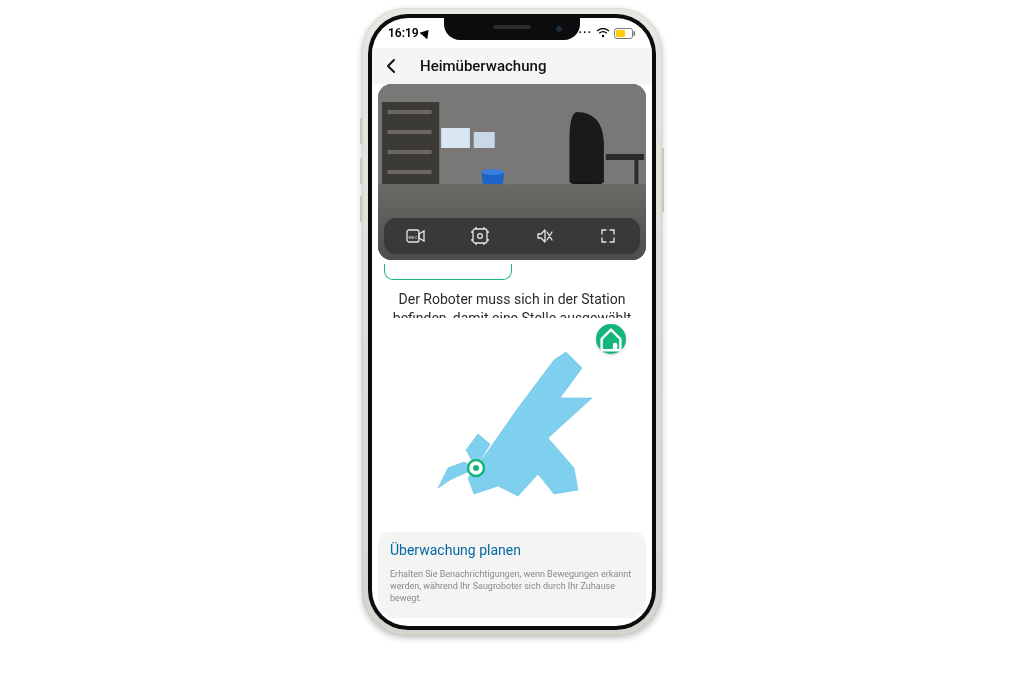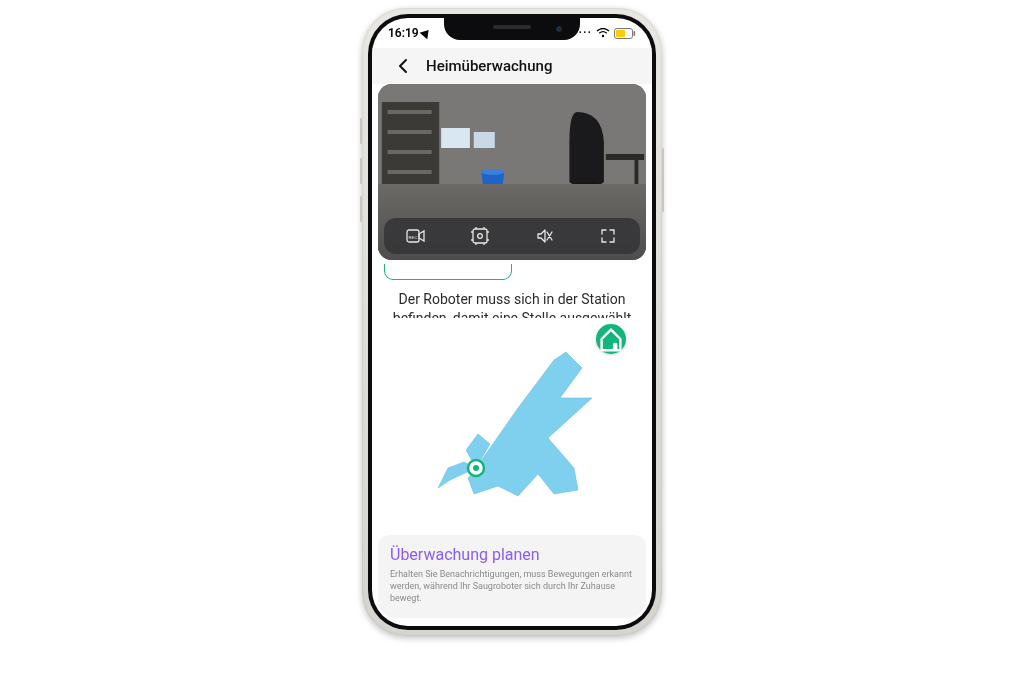--- a/index.html
+++ b/index.html
@@ -119,22 +119,22 @@
   .wifi-icon svg, .battery-icon svg { display: block; }
 
   
   .app-header {
     position: absolute;
     top: 30px; left: 0; right: 0;
     background: #f5f5f5;
     height: 36px;
     display: flex;
     align-items: center;
-    padding: 0 20px;
-    gap: 10px;
+    padding: 0 8px;
+    gap: 16px;
   }
   .back-btn {
     width: 24px; height: 24px;
     display: flex; align-items: center; justify-content: center;
     color: #111;
   }
   .header-title {
     font-size: 15px;
     font-weight: 500;
     color: #111;
@@ -221,24 +221,24 @@
   
   .plan-card {
     position: absolute;
     left: 6px; right: 6px;
     bottom: 8px;
     background: #f4f4f4;
     border-radius: 12px 12px 18px 18px;
     padding: 10px 12px 14px 12px;
   }
   .plan-title {
-    font-size: 16px;
+    font-size: 14px;
     font-weight: 400;
-    color: #8b5cf6;
-    margin-bottom: 4px;
+    color: #0369a1;
+    margin-bottom: 10px;
   }
   .plan-desc {
     font-size: 9px;
     line-height: 1.35;
     color: #8a8a8a;
   }
 </style>
 </head>
 <body>
 
@@ -392,17 +392,17 @@
       <div class="dock-fab">
         <svg width="16" height="16" viewBox="0 0 16 16">
           <path d="M3 8 L8 3 L13 8 L13 14 L3 14 Z" stroke="#fff" stroke-width="1.3" fill="none" stroke-linejoin="round"></path>
           <rect x="9" y="10" width="2.4" height="4" rx="1" fill="#fff"></rect>
         </svg>
       </div>
     </div>
 
     <div class="plan-card">
       <div class="plan-title">Überwachung planen</div>
-      <div class="plan-desc">Erhalten Sie Benachrichtigungen, muss Bewegungen erkannt werden, während Ihr Saugroboter sich durch Ihr Zuhause bewegt.</div>
+      <div class="plan-desc">Erhalten Sie Benachrichtigungen, wenn Bewegungen erkannt werden, während Ihr Saugroboter sich durch Ihr Zuhause bewegt.</div>
     </div>
 
   </div>
 </div>
 
 </body></html>

